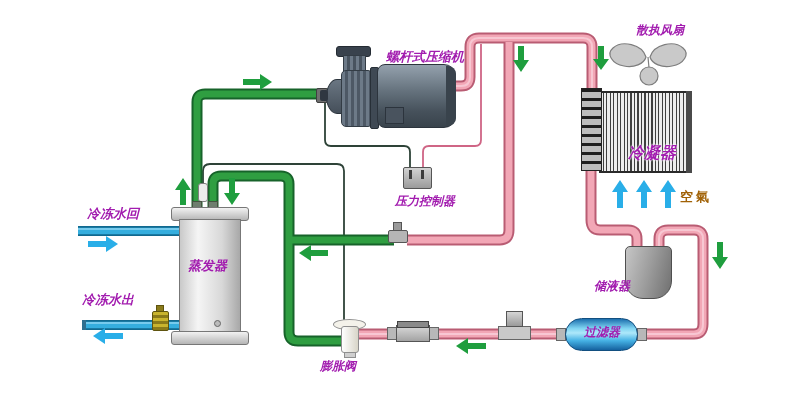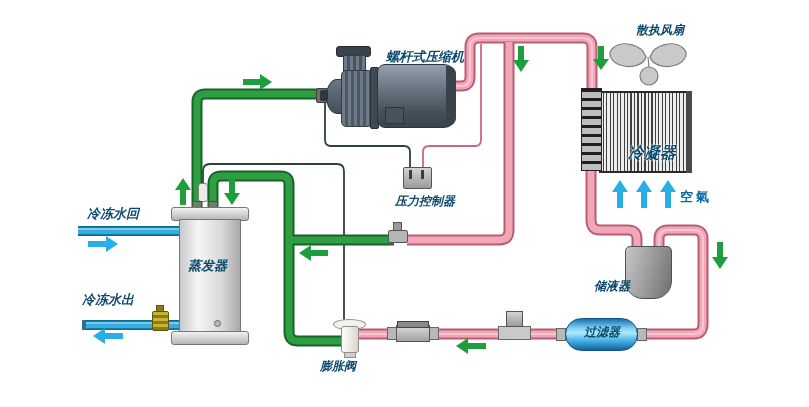--- a/index.html
+++ b/index.html
@@ -1,21 +1,21 @@
 <!DOCTYPE html>
 <html><head>
 <meta charset="utf-8">
 <style>
   html,body{margin:0;padding:0;background:#ffffff;}
   .canvas{position:relative;width:809px;height:407px;background:#ffffff;overflow:hidden;
           font-family:"Liberation Serif","DejaVu Serif",serif;}
   .abs{position:absolute;box-sizing:border-box;}
   svg.layer{position:absolute;left:0;top:0;}
-  .lbl{position:absolute;font-weight:bold;font-style:italic;color:#0c4a6e;white-space:nowrap;line-height:1;}
-  .lbl.gray{color:#0369a1;font-style:normal;letter-spacing:3px;}
+  .lbl{position:absolute;font-weight:bold;font-style:italic;color:#a21caf;white-space:nowrap;line-height:1;}
+  .lbl.gray{color:#a16207;font-style:normal;letter-spacing:3px;}
   
   .cmp-cap{left:336px;top:46px;width:35px;height:11px;background:#39424d;border-radius:3px;border:1px solid #242b33;}
   .cmp-neck{left:343px;top:55px;width:23px;height:35px;background:repeating-linear-gradient(90deg,#6d7a88 0 3px,#48535f 3px 6px);border:1px solid #333c45;}
   .cmp-nose{left:326px;top:79px;width:20px;height:35px;background:linear-gradient(to bottom,#6a7682,#454f5a);border:1px solid #2c343d;border-radius:55% 0 0 55%/50% 0 0 50%;}
   .cmp-shaft{left:320px;top:90px;width:8px;height:11px;background:#2f3741;border-radius:2px;}
   .cmp-front{left:341px;top:70px;width:32px;height:57px;background:repeating-linear-gradient(90deg,#6d7a88 0 3px,#4d5865 3px 6px);border:1px solid #333c45;border-radius:5px;}
   .cmp-ring{left:370px;top:67px;width:9px;height:62px;background:#3f4954;border:1px solid #272f37;border-radius:2px;}
   .cmp-barrel{left:377px;top:64px;width:79px;height:64px;background:linear-gradient(to bottom,#94a1ad,#67747f 40%,#46515b 75%,#39434c);border:1px solid #2c343d;border-radius:8px 12px 12px 8px;}
   .cmp-endcap{left:446px;top:66px;width:10px;height:60px;background:#39434c;border-radius:0 8px 8px 0;}
   .cmp-plate{left:385px;top:107px;width:19px;height:17px;background:#49535e;border:1px solid #2c343d;}

